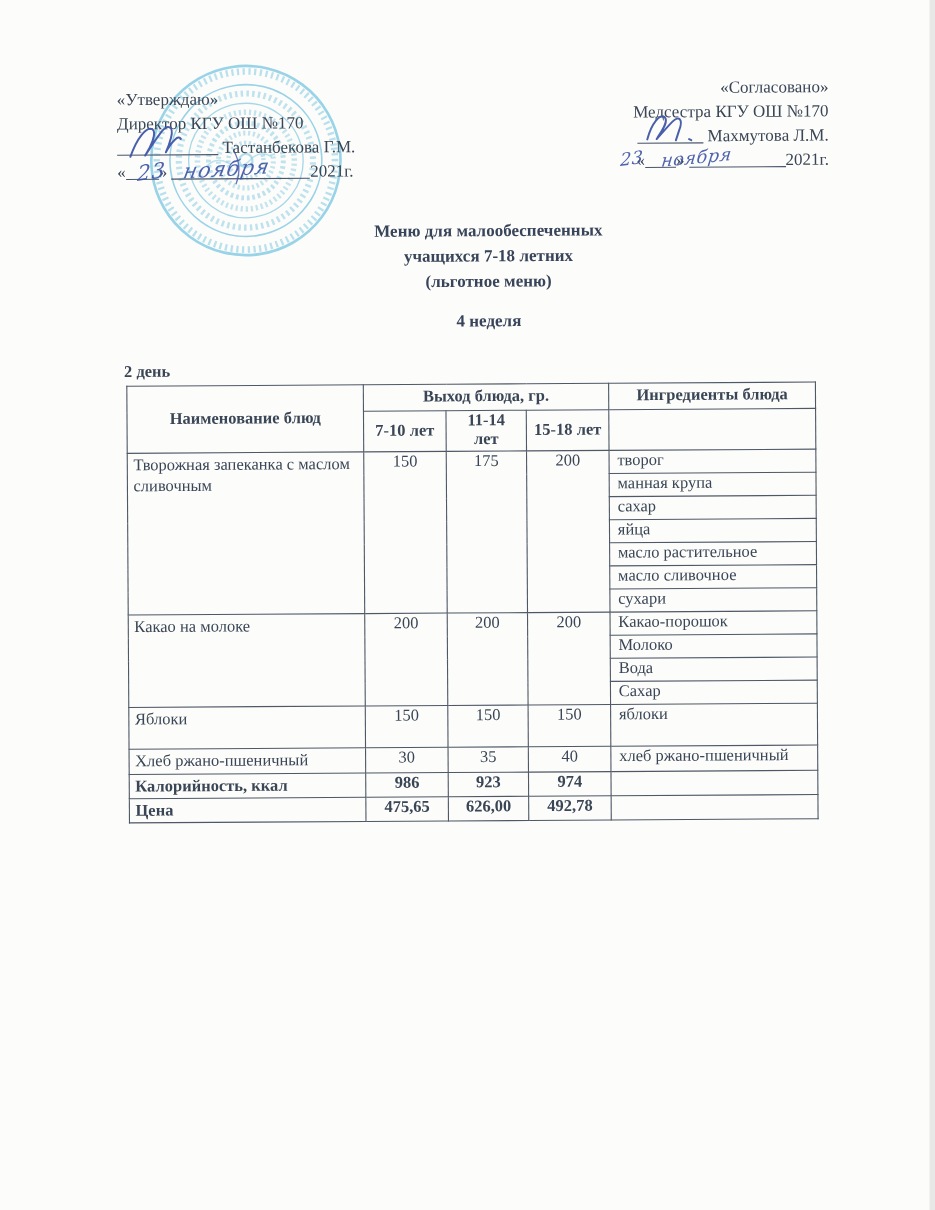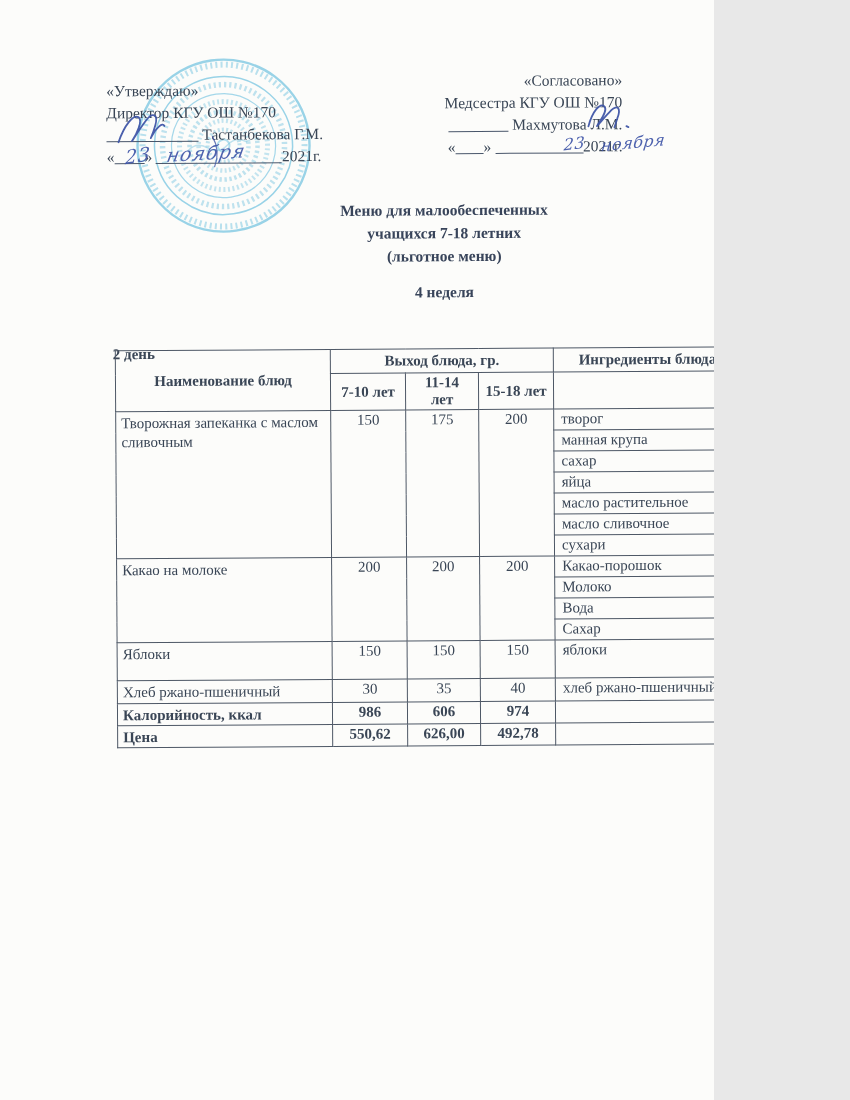--- a/index.html
+++ b/index.html
@@ -1,18 +1,18 @@
 <!DOCTYPE html>
 <html><head>
 <meta charset="utf-8">
 <style>
   html,body{margin:0;padding:0;background:#e8e8e8;}
   .page{
     position:relative;
-    width:714px;height:1100px;
+    width:845px;height:1100px;
     background:#fcfcfa;
     overflow:hidden;
     font-family:"Liberation Serif", serif;
     color:#3a4656;
   }
   .sheet{position:absolute;inset:0;transform:rotate(-0.35deg);transform-origin:45% 35%;}
 
   
   .approval{position:absolute;font-size:15.5px;line-height:22px;white-space:nowrap;}
   .approval-left{left:108px;top:79px;}
@@ -22,21 +22,21 @@
 
   
   .title-block{
     position:absolute;left:285px;top:199px;width:320px;
     text-align:center;font-weight:bold;font-size:15.5px;line-height:23px;
     color:#38445a;
   }
   .week-line{margin-top:13px;}
 
   
-  .day-label{position:absolute;left:113px;top:329px;font-weight:bold;font-size:15px;margin-top:16px;}
+  .day-label{position:absolute;left:113px;top:329px;font-weight:bold;font-size:15px;}
   table.menu{
     position:absolute;left:115px;top:349px;
     border-collapse:collapse;table-layout:fixed;width:627px;
     font-size:15px;color:#3a4656;
   }
   .menu td,.menu th{border:1.5px solid #4e5866;padding:2px 5px;vertical-align:top;overflow:hidden;}
   .menu thead th{font-weight:bold;text-align:center;vertical-align:middle;line-height:17px;padding:1px 6px;}
   .menu thead tr.h1{height:24px;}
   .menu thead tr.h2{height:33px;}
   .menu tbody tr{height:21px;}
@@ -190,27 +190,27 @@
           <tr data-sec="3">
             <td class="dish-cell">Хлеб ржано-пшеничный</td>
             <td class="val-cell">30</td>
             <td class="val-cell">35</td>
             <td class="val-cell">40</td>
             <td class="ing-cell">хлеб ржано-пшеничный</td>
           </tr>
           <tr class="summary">
             <td class="dish-cell">Калорийность, ккал</td>
             <td class="val-cell">986</td>
-            <td class="val-cell">606</td>
+            <td class="val-cell">923</td>
             <td class="val-cell">974</td>
             <td class="ing-cell"></td>
           </tr>
           <tr class="summary">
             <td class="dish-cell">Цена</td>
-            <td class="val-cell">550,62</td>
+            <td class="val-cell">475,65</td>
             <td class="val-cell">626,00</td>
             <td class="val-cell">492,78</td>
             <td class="ing-cell"></td>
           </tr>
         </tbody>
     </table>
 
     <svg class="ink-layer" width="850" height="1100" viewBox="0 0 850 1100">
 
       <path class="sig" d="M120 141 C126 124 135 113 140 116 C145 119 138 133 134 139 C131 144 141 128 148 119 C154 111 160 113 157 124 C154 135 150 141 154 134 C158 127 164 121 166 125"></path>

